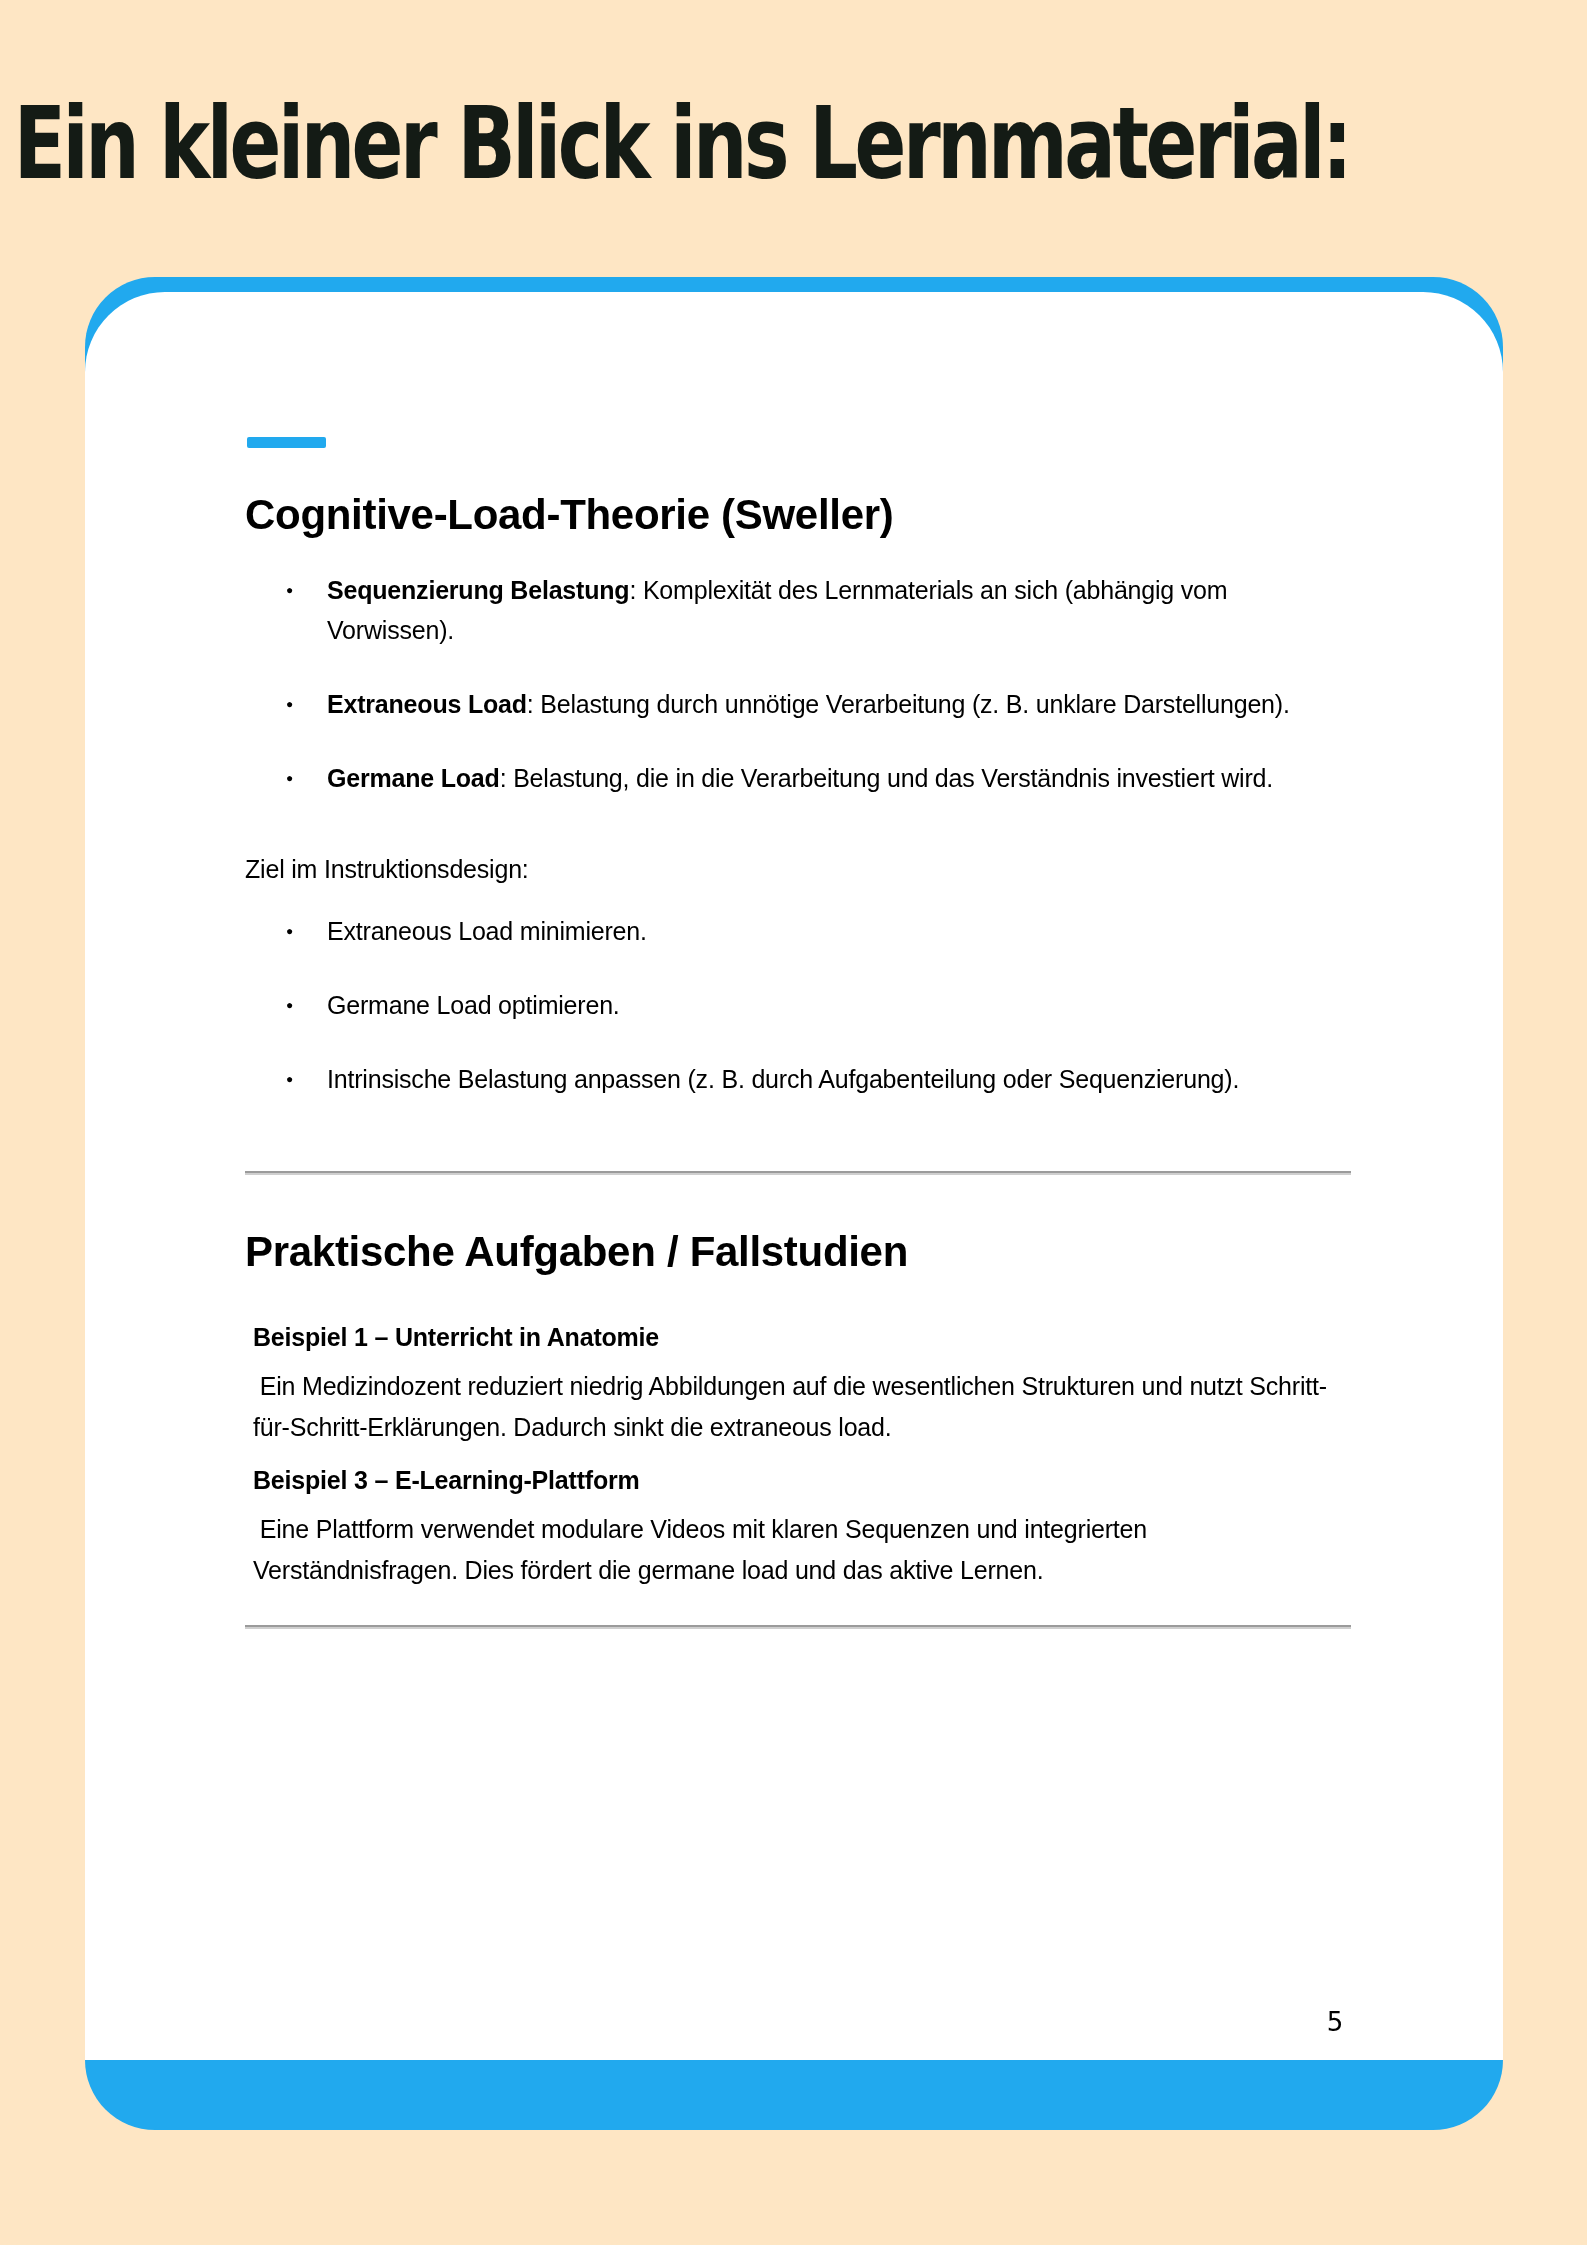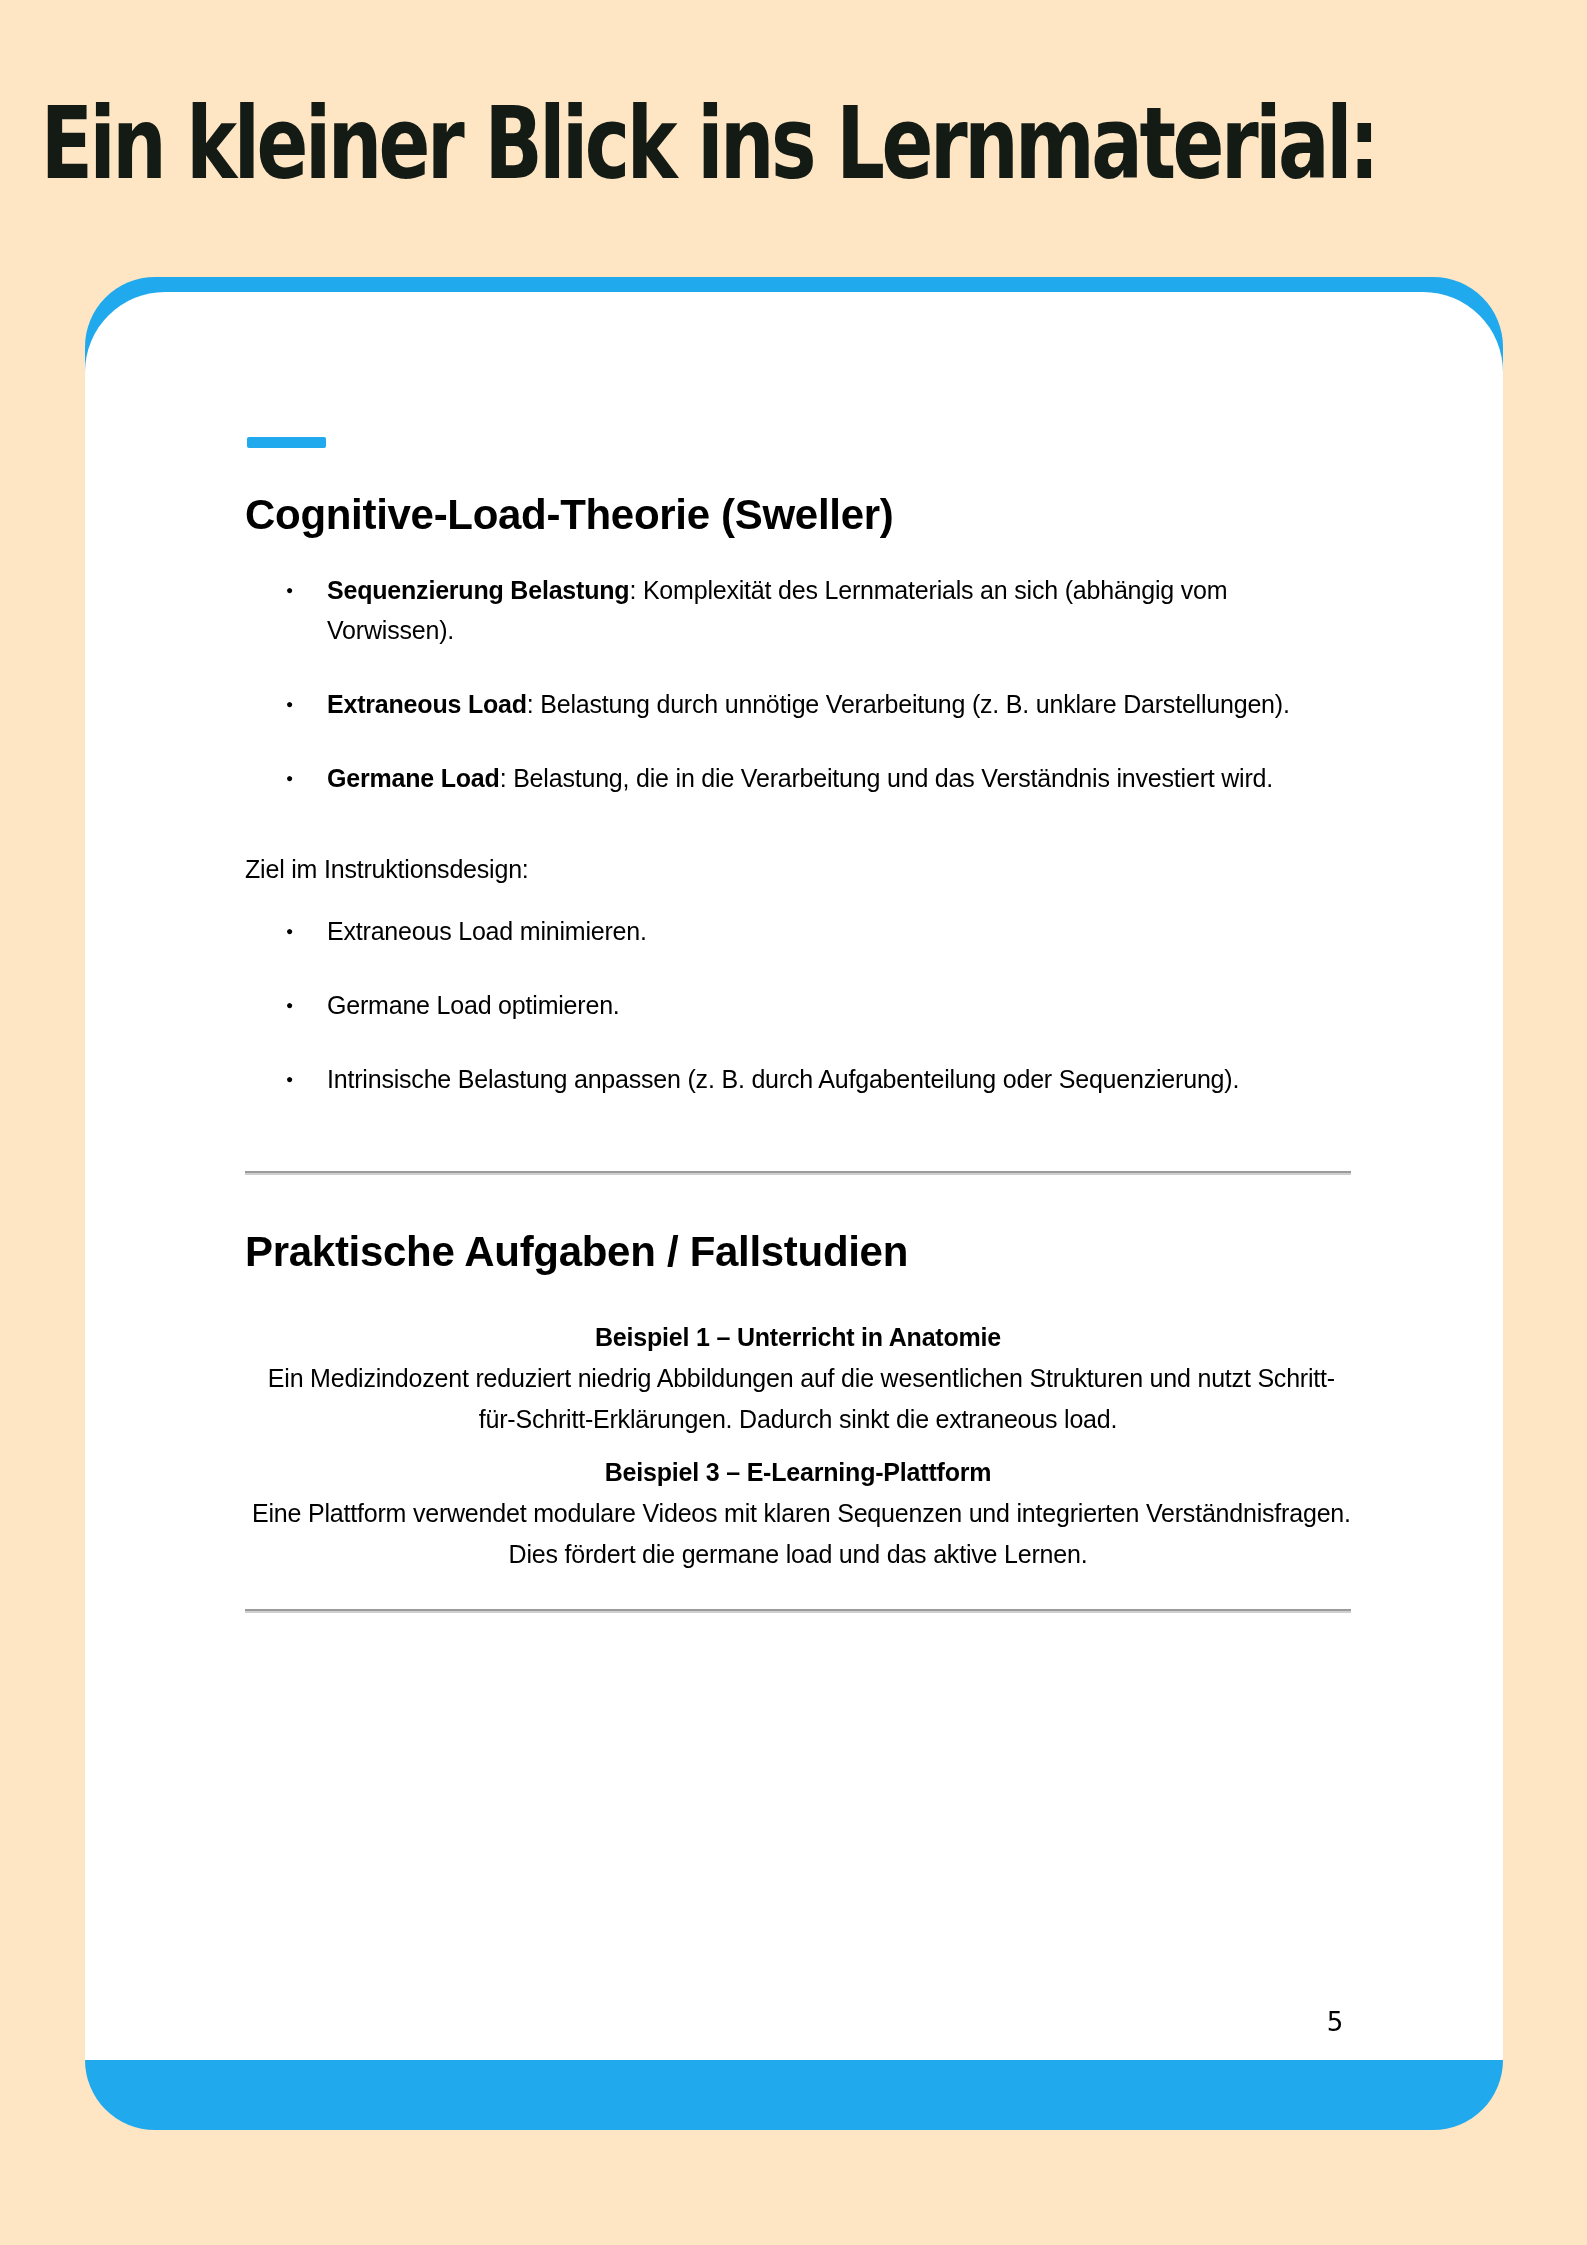--- a/index.html
+++ b/index.html
@@ -16,21 +16,21 @@
     background:var(--color-page_background,#FEE6C4);
     font-family:"Liberation Sans","DejaVu Sans",sans-serif;
     color:var(--color-body_text,#000);
     position:relative;overflow:hidden;
   }
   .canvas{position:absolute;inset:0;}
 
   
   .title-wrap{
     position:absolute;top:86px;left:0;width:1417px;
-    text-align:center;
+    text-align:left;
   }
   .poster-title{
     display:inline-block;white-space:nowrap;
     font-family:"DejaVu Sans",sans-serif;
     font-weight:800;font-size:78px;letter-spacing:-0.045em;
     color:var(--color-title_text,#141B15);
     transform:scaleY(1.28) scaleX(0.98);
     transform-origin:center top;
   }
 
@@ -76,21 +76,21 @@
 
   hr.doc-rule{
     border:none;height:4px;width:100%;
     background:linear-gradient(var(--color-divider_gray,#9B9B9B) 0 50%,#cfcfcf 50% 100%);
     margin:72px 0 0 0;
   }
   hr.doc-rule.second{margin-top:34px;}
 
   .example{margin:0 0 12px 0;line-height:41px;}
   .example.first{margin-top:40px;}
-  .example p{margin:0;text-align:center;}
+  .example p{margin:8px;}
   .example-title{font-weight:bold;}
   .example-body{white-space:pre-wrap;}
 
   .page-number{
     position:absolute;top:1710px;right:160px;
     font-size:26px;line-height:40px;
     font-family:"DejaVu Sans",sans-serif;
   }
 </style>
 </head>

